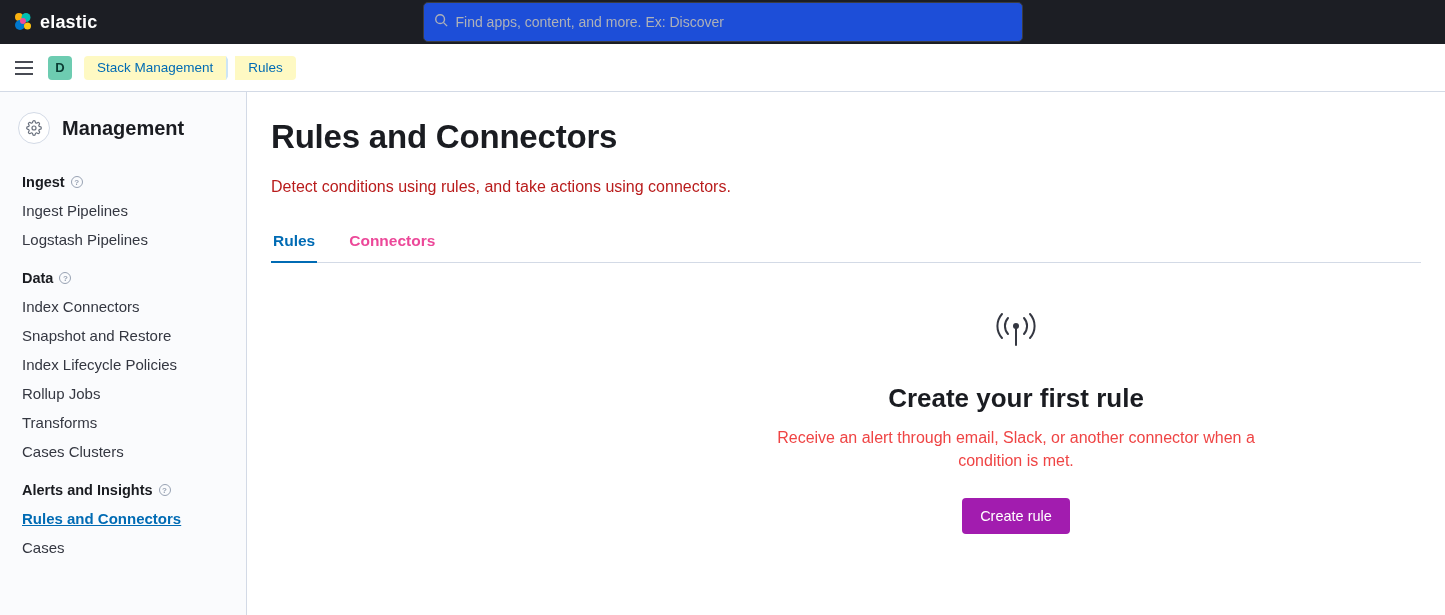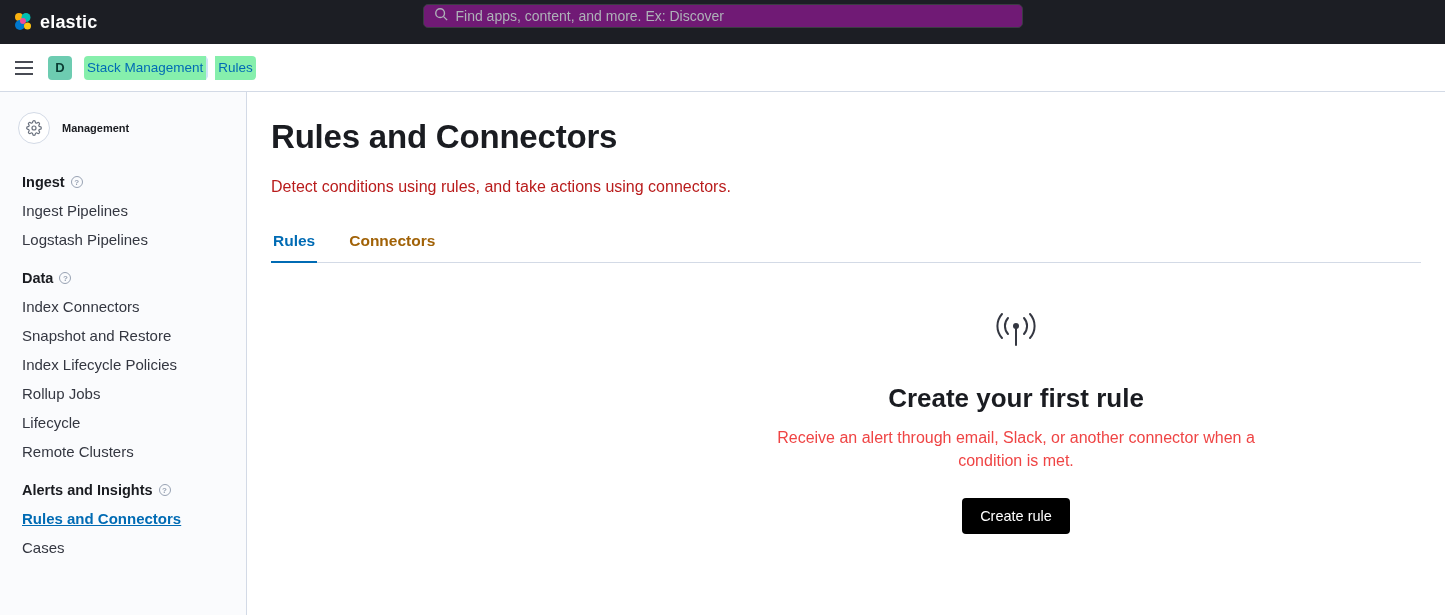--- a/index.html
+++ b/index.html
@@ -1,29 +1,29 @@
 <!DOCTYPE html>
 <html><head>
 <meta charset="utf-8">
 <style>
   * { box-sizing: border-box; margin: 0; padding: 0; }
   html, body { height: 100%; font-family: -apple-system, BlinkMacSystemFont, "Segoe UI", Helvetica, Arial, sans-serif; color: #1a1c21; }
   body { width: 1445px; height: 615px; overflow: hidden; background: #fff; }
 
   
   .top-header {
-    height: 44px; background: #1c1e24; display: flex; padding: 4px 12px; gap: 10px;
+    height: 44px; background: #1c1e24; display: flex; align-items: center; padding: 12px 12px; gap: 10px;
   }
   .logo { display: flex; align-items: center; gap: 6px; }
   .logo-cluster { width: 22px; height: 22px; position: relative; }
   .logo-cluster svg { display:block; }
   .logo-text { color: #fff; font-weight: 700; font-size: 18px; letter-spacing: 0.2px; }
 
   .header-search {
-    margin-left: auto; flex: 0 0 600px; height: 24px; background: #701a75; border: 1px solid #3a3c42; border-radius: 5px;
+    margin-left: auto; flex: 0 0 600px; height: 40px; background: #1d4ed8; border: 1px solid #3a3c42; border-radius: 5px;
     display: flex; align-items: center; padding: 0 10px; gap: 8px;
     position: absolute; left: 50%; transform: translateX(-50%); width: 600px;
   }
   .header-search input {
     flex: 1; background: transparent; border: none; outline: none; color: #c9cbd1; font-size: 14px;
   }
   .header-search input::placeholder { color: #aeb1b8; }
   .top-header { position: relative; }
 
   
@@ -31,67 +31,67 @@
     height: 48px; border-bottom: 1px solid #d3dae6; display: flex; align-items: center; padding: 0 12px; gap: 12px;
     background: #fff;
   }
   .hamburger { width: 24px; height: 24px; display: flex; align-items:center; justify-content:center; cursor: pointer; color:#343741;}
   .space-badge {
     width: 24px; height: 24px; background: #6dccb1; border-radius: 4px; color: #0a3c33; font-weight: 700;
     display: flex; align-items:center; justify-content:center; font-size: 13px;
   }
   .breadcrumbs { display: flex; align-items: center; gap: 0; }
   .crumb {
-    height: 24px; display: flex; align-items: center; padding: 0 3px;
-    background: #86efac; color: #006bb4; font-size: 13.5px; position: relative;
+    height: 24px; display: flex; align-items: center; padding: 0 13px;
+    background: #fef9c3; color: #006bb4; font-size: 13.5px; position: relative;
   }
   .crumb-arrow { display:flex; }
   .crumb-arrow .a1 { border-top:12px solid transparent;border-bottom:12px solid transparent;border-left:7px solid #cde5f6; }
   .crumb-arrow .a2 { border-top:12px solid transparent;border-bottom:12px solid transparent;border-left:7px solid #fff; margin-left:-5px; }
   .crumb-arrow > div { width:0;height:0; }
   .crumb2 { border-radius: 0 4px 4px 0; }
   .crumb1 { border-radius: 4px 0 0 4px; }
 
   
   .body { display: flex; height: calc(615px - 44px - 48px); }
   .sidebar {
     width: 247px; border-right: 1px solid #d3dae6; padding: 16px 0 0 0; background: #fafbfd; overflow: hidden;
   }
   .side-header { display:flex; align-items:center; gap:12px; padding: 4px 16px 14px 18px; }
   .side-gear {
     width: 32px; height: 32px; border:1px solid #d3dae6; border-radius: 16px; display:flex; align-items:center; justify-content:center; background:#fff; color:#69707d;
   }
-  .side-title { font-weight: 700; font-size: 11px; color:#1a1c21; }
+  .side-title { font-weight: 700; font-size: 20px; color:#1a1c21; }
 
   .side-section-title {
     display:flex; align-items:center; gap:6px; font-weight:700; font-size:14.5px; color:#1a1c21;
     padding: 16px 20px 6px 22px;
   }
   .help-icon { width:12px;height:12px;border:1px solid #98a2b3;border-radius:50%; display:inline-flex;align-items:center;justify-content:center;font-size:8px;color:#98a2b3;font-weight:600; }
   .side-link {
     display:block; padding: 6px 20px 6px 22px; font-size:15px; color:#343741; text-decoration:none; cursor:pointer;
   }
   .side-link.active { color:#006bb4; font-weight:700; text-decoration: underline; }
 
   
   .main { flex:1; padding: 26px 24px 0 24px; overflow:hidden; }
   .page-title { font-size: 33px; font-weight: 800; letter-spacing: -0.2px; color:#1a1c21; }
   .page-desc { margin-top: 22px; font-size: 16px; color:#b91c1c; }
   .tabs { display:flex; gap: 30px; margin-top: 30px; border-bottom:1px solid #d3dae6; }
-  .tab { padding: 6px 2px 12px 2px; font-weight:700; font-size:15.5px; color:#a16207; cursor:pointer; position:relative; }
+  .tab { padding: 6px 2px 12px 2px; font-weight:700; font-size:15.5px; color:#ec4899; cursor:pointer; position:relative; }
   .tab.active { color:#006bb4; }
   .tab.active::after { content:""; position:absolute; left:0; right:0; bottom:-1px; height:2px; background:#006bb4; }
 
   .empty-state { margin-top: 46px; display:flex; flex-direction:column; align-items:center; text-align:center; gap:14px; width:100%; }
   .empty-state .icon-wrap { margin-left: auto; margin-right: auto; color:#343741; }
   .empty-state-inner { width: 100%; display:flex; flex-direction:column; align-items:center; gap:12px; padding-left: 340px; }
   .empty-title { font-size: 26px; font-weight:800; margin-top:20px; }
   .empty-desc { font-size:16px; color:#ef4444; max-width: 540px; line-height:1.45; }
   .primary-btn {
-    margin-top: 14px; background:#000000; color:#fff; border:none; padding: 10px 18px; border-radius:4px; font-size:14.5px; font-weight:500; cursor:pointer;
+    margin-top: 14px; background:#a21caf; color:#fff; border:none; padding: 10px 18px; border-radius:4px; font-size:14.5px; font-weight:500; cursor:pointer;
   }
 </style>
 </head>
 <body>
 
 <div class="top-header">
   <div class="logo">
     <span class="logo-cluster">
       <svg width="22" height="22" viewBox="0 0 22 22">
         <circle cx="7" cy="6" r="4" fill="#f9b110"></circle>
@@ -154,22 +154,22 @@
         <a class="side-link">Ingest Pipelines</a>
         <a class="side-link">Logstash Pipelines</a>
         <div class="side-section-title">
           <span>Data</span>
           <span class="help-icon">?</span>
         </div>
         <a class="side-link">Index Connectors</a>
         <a class="side-link">Snapshot and Restore</a>
         <a class="side-link">Index Lifecycle Policies</a>
         <a class="side-link">Rollup Jobs</a>
-        <a class="side-link">Lifecycle</a>
-        <a class="side-link">Remote Clusters</a>
+        <a class="side-link">Transforms</a>
+        <a class="side-link">Cases Clusters</a>
         <div class="side-section-title">
           <span>Alerts and Insights</span>
           <span class="help-icon">?</span>
         </div>
         <a class="side-link active">Rules and Connectors</a>
         <a class="side-link">Cases</a>
       </div>
   </div>
 
   <div class="main">

